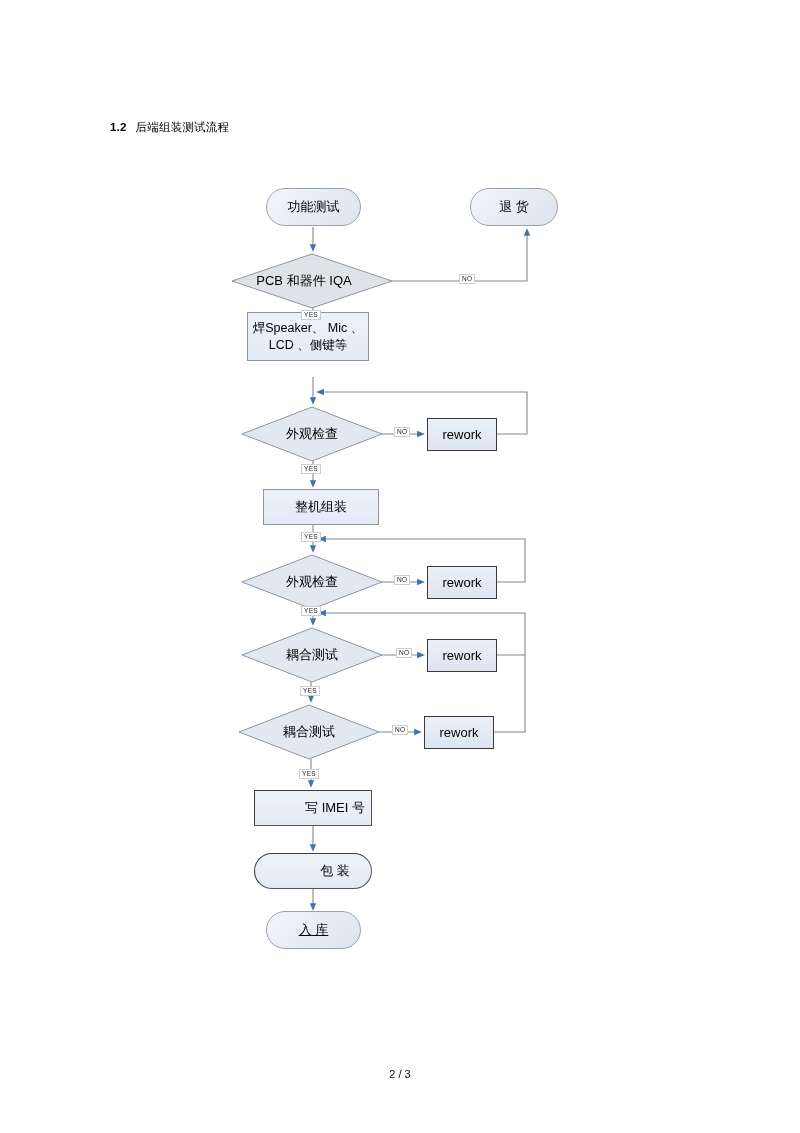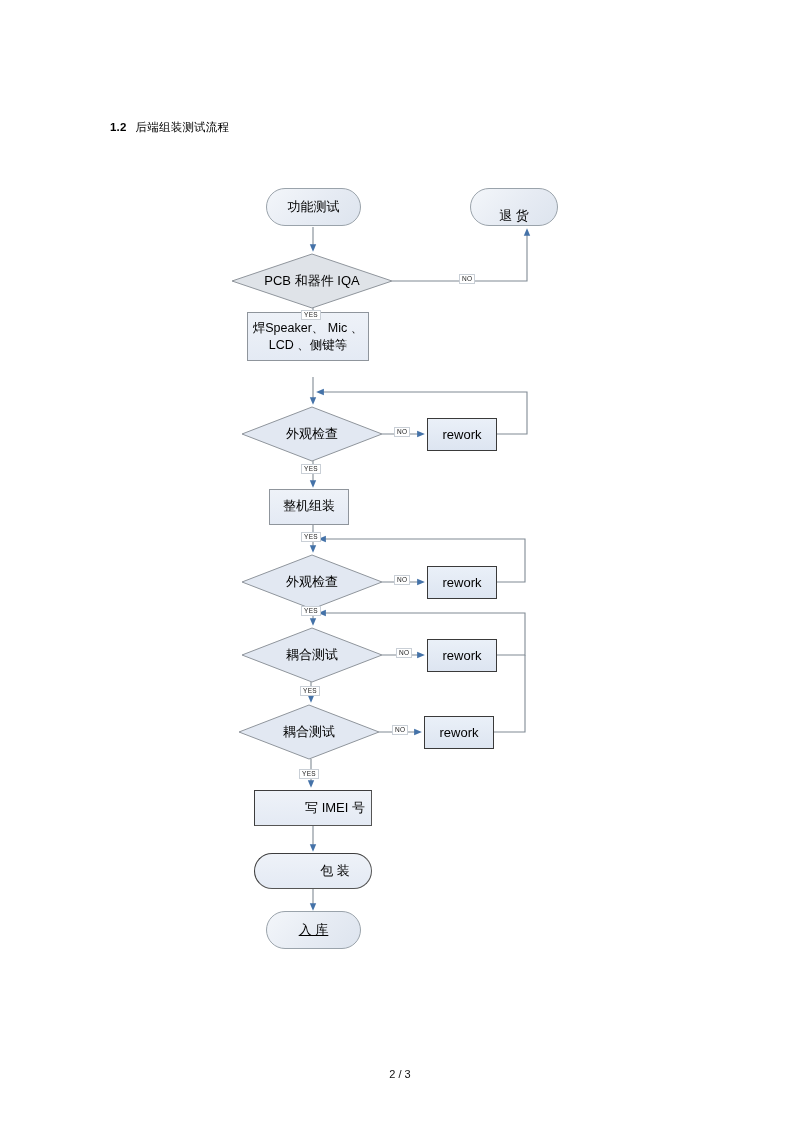--- a/index.html
+++ b/index.html
@@ -195,42 +195,42 @@
 
     <line x1="313" y1="826" x2="313" y2="848" stroke="#808a94" stroke-width="1.1" marker-end="url(#arrowBlue)"></line>
 
     <line x1="313" y1="889" x2="313" y2="907" stroke="#808a94" stroke-width="1.1" marker-end="url(#arrowBlue)"></line>
   </svg>
 
   <div class="node node-terminator" style="left:266px; top:188px; width:95px; height:38px;">
     <span>功能测试</span>
   </div>
 
-  <div class="node node-terminator" style="left:470px; top:188px; width:88px; height:38px;align-items:flex-end;">
+  <div class="node node-terminator" style="left:470px; top:188px; width:88px; height:38px;">
     <span>退 货</span>
   </div>
 
-  <div class="node node-decision" style="left:232px; top:254px; width:160px; height:54px;">
+  <div class="node node-decision" style="left:224px; top:254px; width:160px; height:54px;">
     <span class="dtext">PCB 和器件 IQA</span>
   </div>
 
   <div class="node node-process node-label-multiline" style="left:247px; top:312px; width:122px; height:49px;">
     <span>焊Speaker、 Mic 、</span>
     <span>LCD 、侧键等</span>
   </div>
 
   <div class="node node-decision" style="left:242px; top:407px; width:140px; height:54px;">
     <span class="dtext">外观检查</span>
   </div>
 
   <div class="node node-rework" style="left:427px; top:418px; width:70px; height:33px;">
     <span>rework</span>
   </div>
 
-  <div class="node node-process" style="left:269px; top:489px; width:80px; height:36px;font-family:Liberation Mono, monospace;">
+  <div class="node node-process" style="left:263px; top:489px; width:116px; height:36px;">
     <span>整机组装</span>
   </div>
 
   <div class="node node-decision" style="left:242px; top:555px; width:140px; height:54px;">
     <span class="dtext">外观检查</span>
   </div>
 
   <div class="node node-rework" style="left:427px; top:566px; width:70px; height:33px;">
     <span>rework</span>
   </div>

